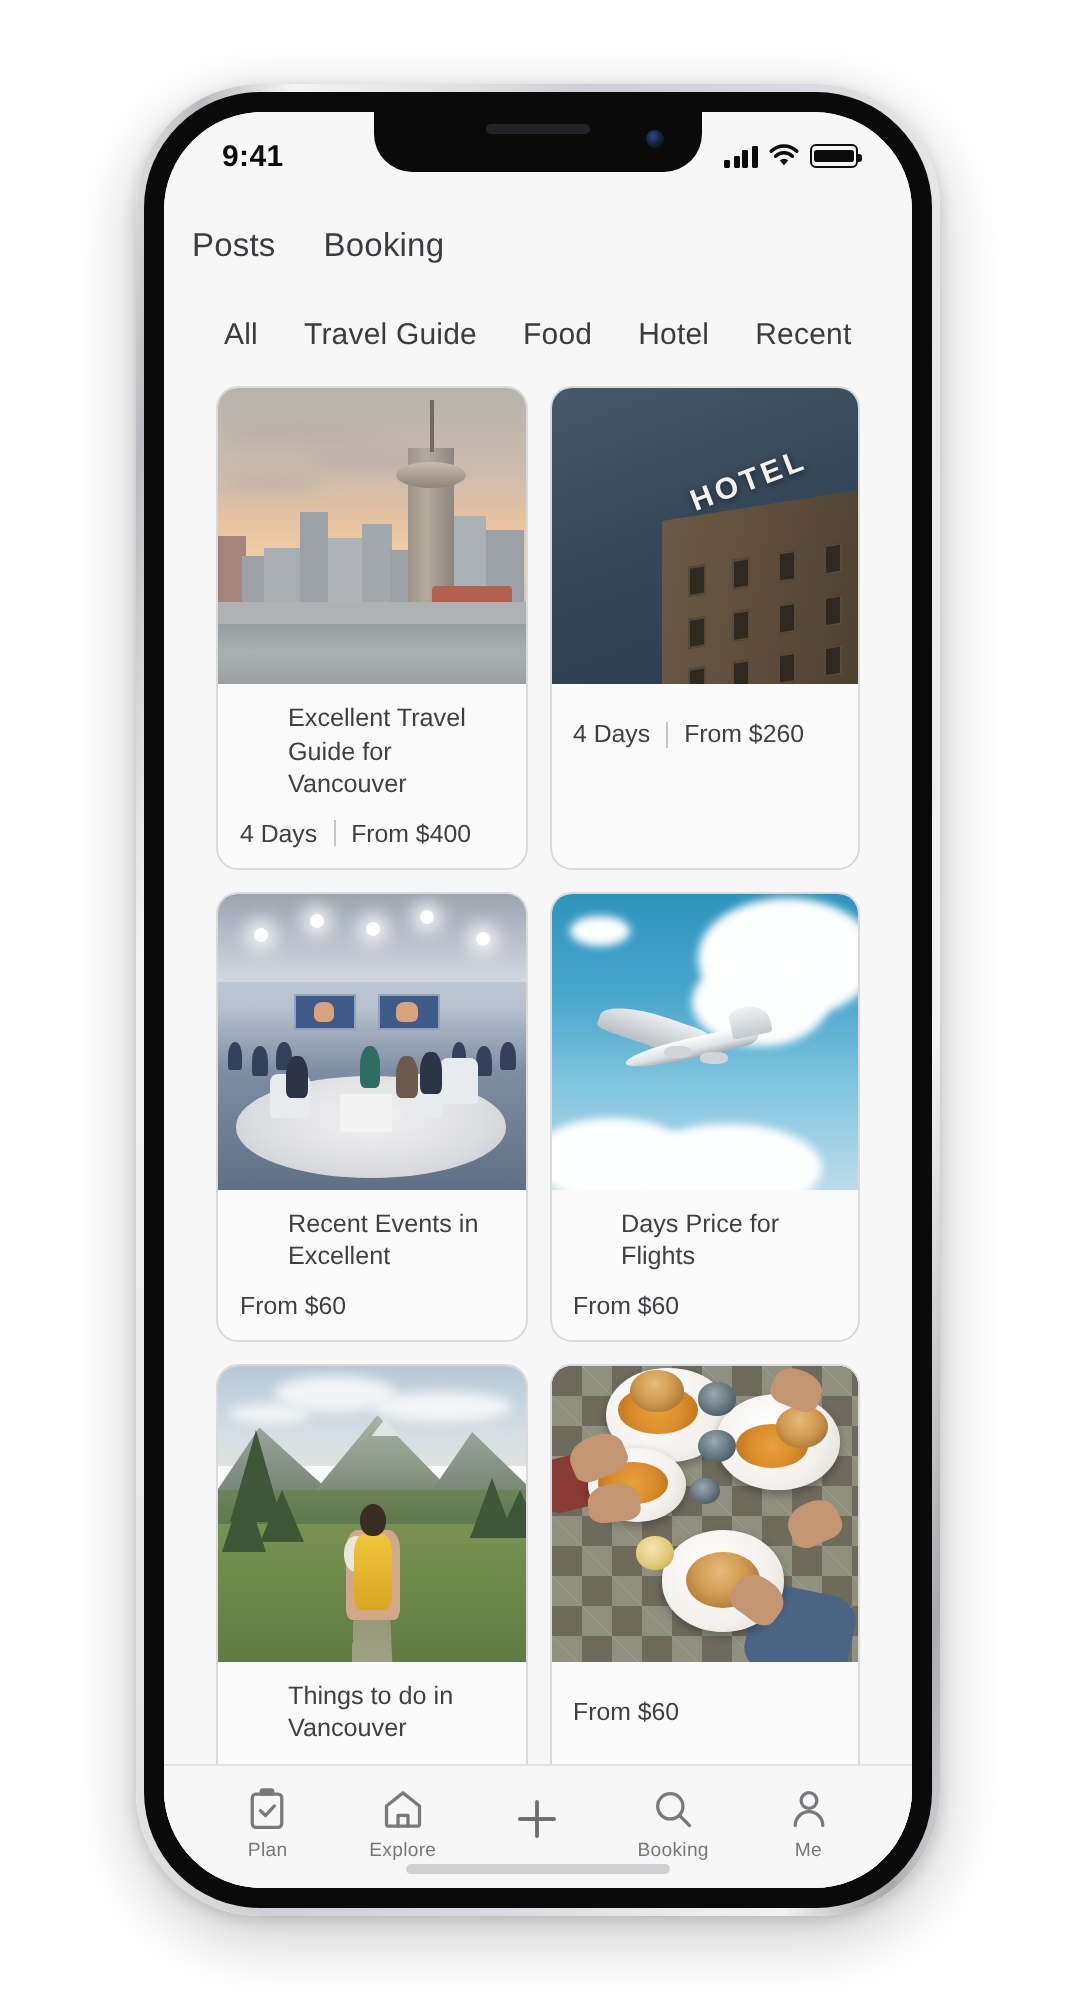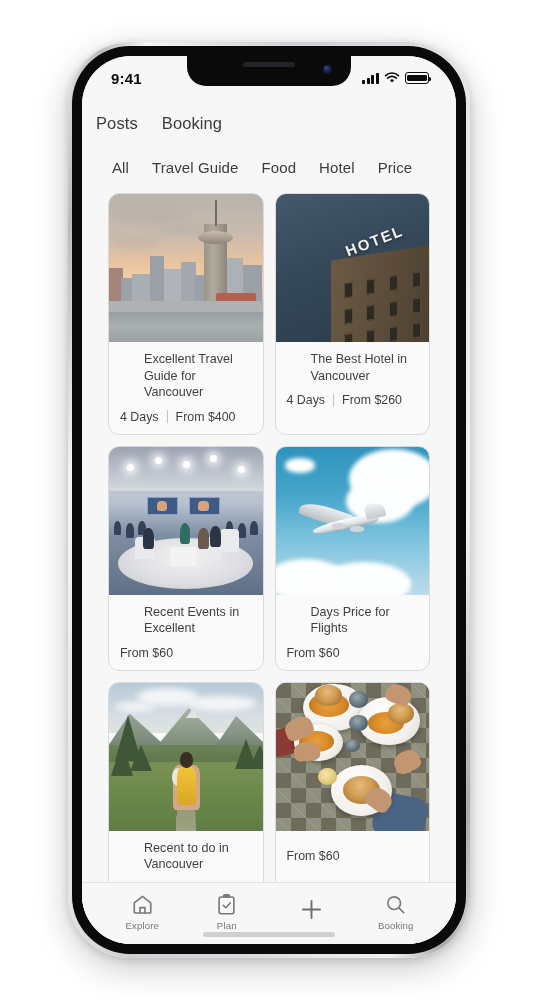--- a/index.html
+++ b/index.html
@@ -321,21 +321,21 @@
             <div class="top-tabs">
               <div class="top-tab">Posts</div>
               <div class="top-tab">Booking</div>
             </div>
 
             <div class="cat-tabs">
               <div class="cat-tab">All</div>
               <div class="cat-tab">Travel Guide</div>
               <div class="cat-tab">Food</div>
               <div class="cat-tab">Hotel</div>
-              <div class="cat-tab">Price</div>
+              <div class="cat-tab">Recent</div>
             </div>
 
             <div class="grid">
 
               <div class="card">
                 <div class="card-img">
                   <div class="sc sky-van">
                     <div class="van-cloud" style="left:4%;top:10%;width:46%;height:9%;"></div>
                     <div class="van-cloud" style="left:30%;top:22%;width:40%;height:6%;"></div>
                     <div class="van-cloud" style="left:0%;top:30%;width:34%;height:5%;"></div>
@@ -381,21 +381,20 @@
                       <div class="hotel-win" style="left:78%;top:52%"></div>
                       <div class="hotel-win" style="left:12%;top:78%"></div>
                       <div class="hotel-win" style="left:34%;top:78%"></div>
                       <div class="hotel-win" style="left:56%;top:78%"></div>
                       <div class="hotel-win" style="left:78%;top:78%"></div>
                     </div>
                     <div class="hotel-sign">HOTEL</div>
                   </div>
                 </div>
                 <div class="card-body">
-                  <div class="card-title">The Best Hotel in Vancouver</div>
                   <div class="card-meta">
                     <span>4 Days</span>
                     <span class="sep"></span>
                     <span>From $260</span>
                   </div>
                 </div>
               </div>
 
               <div class="card">
                 <div class="card-img">
@@ -477,21 +476,21 @@
                     <div class="fir" style="left:82%;top:38%;border-bottom-width:30px;"></div>
                     <div class="fir" style="left:91%;top:42%;border-bottom-width:24px;"></div>
                     <div class="trail"></div>
                     <div class="hiker-body"></div>
                     <div class="hiker-mat"></div>
                     <div class="hiker-pack"></div>
                     <div class="hiker-head"></div>
                   </div>
                 </div>
                 <div class="card-body">
-                  <div class="card-title">Recent to do in Vancouver</div>
+                  <div class="card-title">Things to do in Vancouver</div>
                   <div class="card-meta">
                     <span>From $60</span>
                   </div>
                 </div>
               </div>
 
               <div class="card">
                 <div class="card-img">
                   <div class="sc food-bg">
                     <div class="rug"></div>
@@ -525,51 +524,58 @@
                 </div>
               </div>
 
             </div>
           </div>
 
           <div class="tabbar">
 
             <div class="tabitem">
               <svg class="ic" viewBox="0 0 24 24" fill="none" stroke="#78797c" stroke-width="1.7" stroke-linecap="round" stroke-linejoin="round">
-                <path d="M3.4 10.4 12 3.6l8.6 6.8V20a.9.9 0 0 1-.9.9H4.3a.9.9 0 0 1-.9-.9z"></path>
-                <path d="M9.4 20.9v-5.6h5.2v5.6"></path>
-              </svg>
-              <span class="lb">Explore</span>
-            </div>
-
-            <div class="tabitem">
-              <svg class="ic" viewBox="0 0 24 24" fill="none" stroke="#78797c" stroke-width="1.7" stroke-linecap="round" stroke-linejoin="round">
                 <rect x="4.3" y="4.2" width="15.4" height="17.4" rx="2"></rect>
                 <path d="M9 4.2V2.8a.8.8 0 0 1 .8-.8h4.4a.8.8 0 0 1 .8.8v1.4z" fill="#78797c"></path>
                 <path d="M8.6 12.8 11.2 15.4 15.9 10.4"></path>
               </svg>
               <span class="lb">Plan</span>
+            </div>
+
+            <div class="tabitem">
+              <svg class="ic" viewBox="0 0 24 24" fill="none" stroke="#78797c" stroke-width="1.7" stroke-linecap="round" stroke-linejoin="round">
+                <path d="M3.4 10.4 12 3.6l8.6 6.8V20a.9.9 0 0 1-.9.9H4.3a.9.9 0 0 1-.9-.9z"></path>
+                <path d="M9.4 20.9v-5.6h5.2v5.6"></path>
+              </svg>
+              <span class="lb">Explore</span>
             </div>
 
             <div class="tabitem plus">
               <svg class="ic" viewBox="0 0 24 24" fill="none" stroke="#6e6f72" stroke-width="1.7" stroke-linecap="round">
                 <path d="M12 4.4V19.6"></path>
                 <path d="M4.4 12H19.6"></path>
               </svg>
               <span class="lb"></span>
             </div>
 
             <div class="tabitem">
               <svg class="ic" viewBox="0 0 24 24" fill="none" stroke="#78797c" stroke-width="1.7" stroke-linecap="round">
                 <circle cx="10.6" cy="10.6" r="6.6"></circle>
                 <path d="M15.5 15.5 20.6 20.6"></path>
               </svg>
               <span class="lb">Booking</span>
             </div>
 
+            <div class="tabitem">
+              <svg class="ic" viewBox="0 0 24 24" fill="none" stroke="#78797c" stroke-width="1.7" stroke-linecap="round" stroke-linejoin="round">
+                <circle cx="12" cy="7.6" r="4.1"></circle>
+                <path d="M4.8 20.6a7.2 7.2 0 0 1 14.4 0"></path>
+              </svg>
+              <span class="lb">Me</span>
+            </div>
 
           </div>
 
           <div class="home-indicator"></div>
 
         </div>
       </div>
     </div>
   </div>
 </div>

